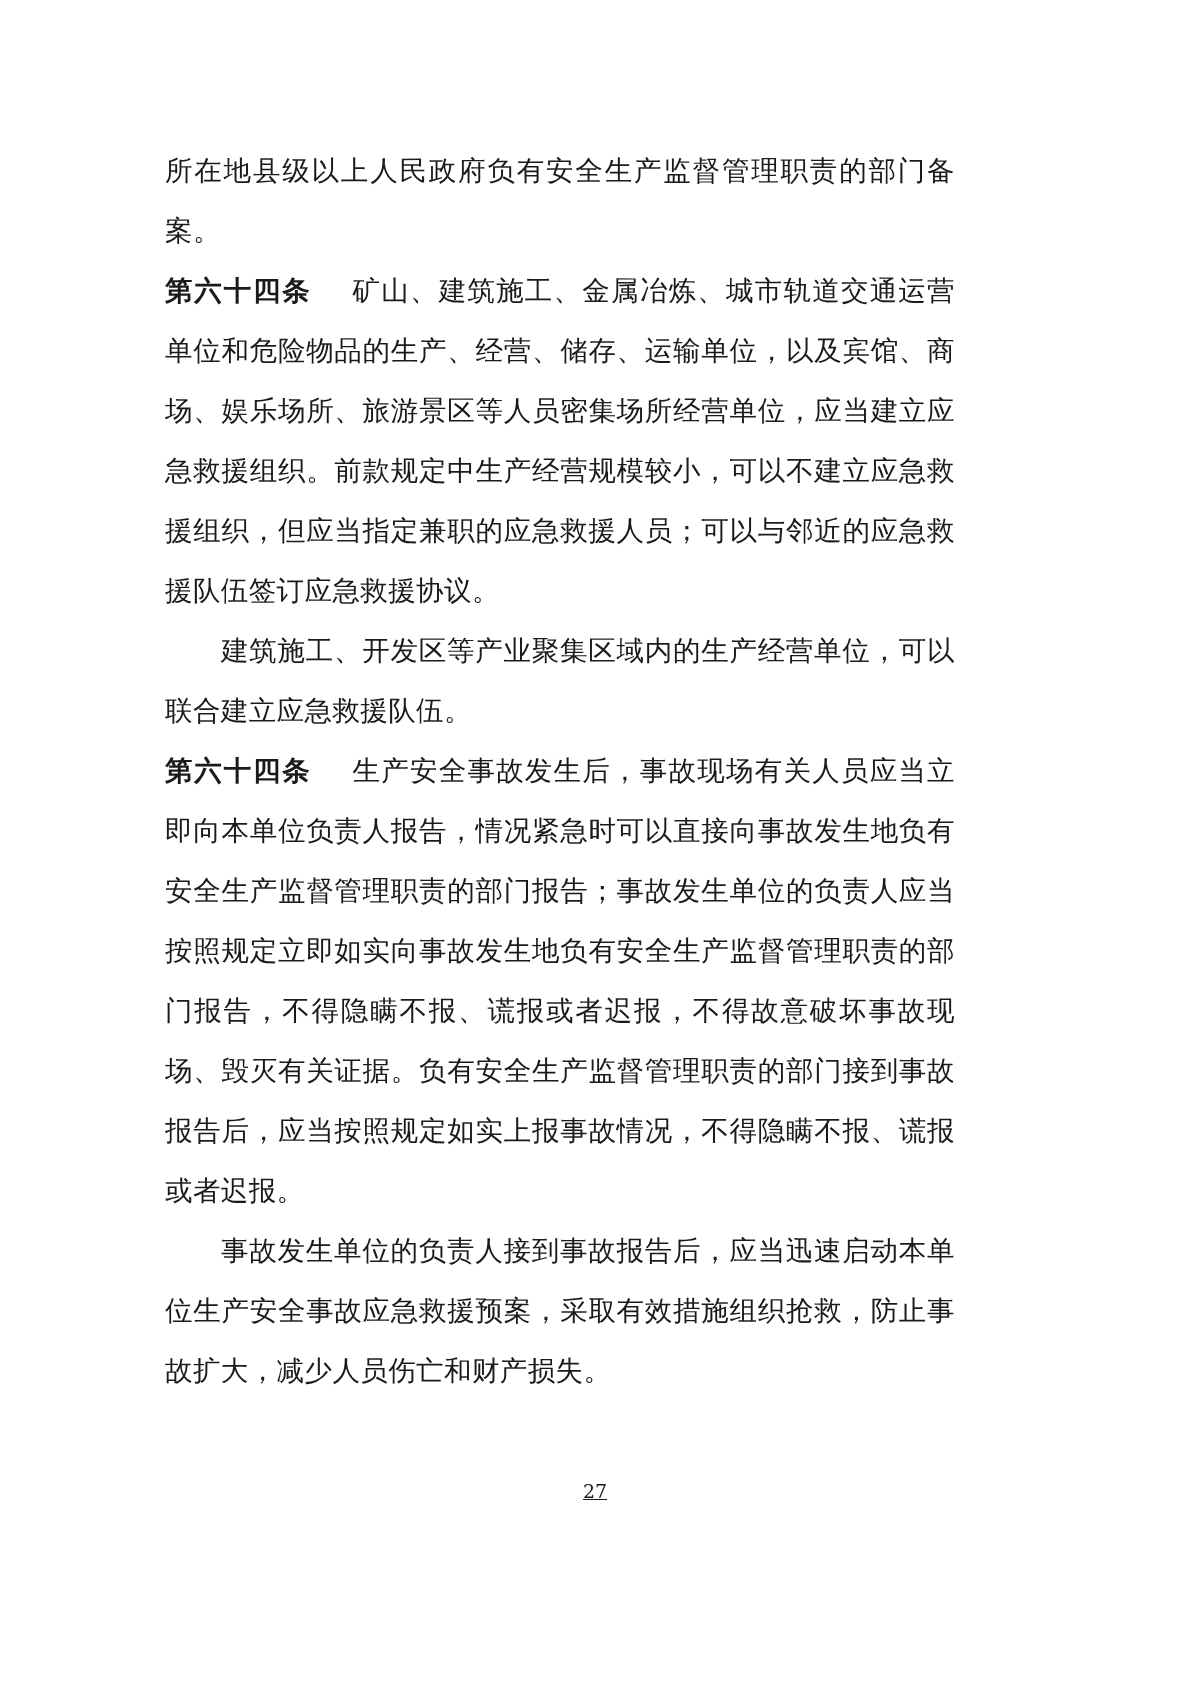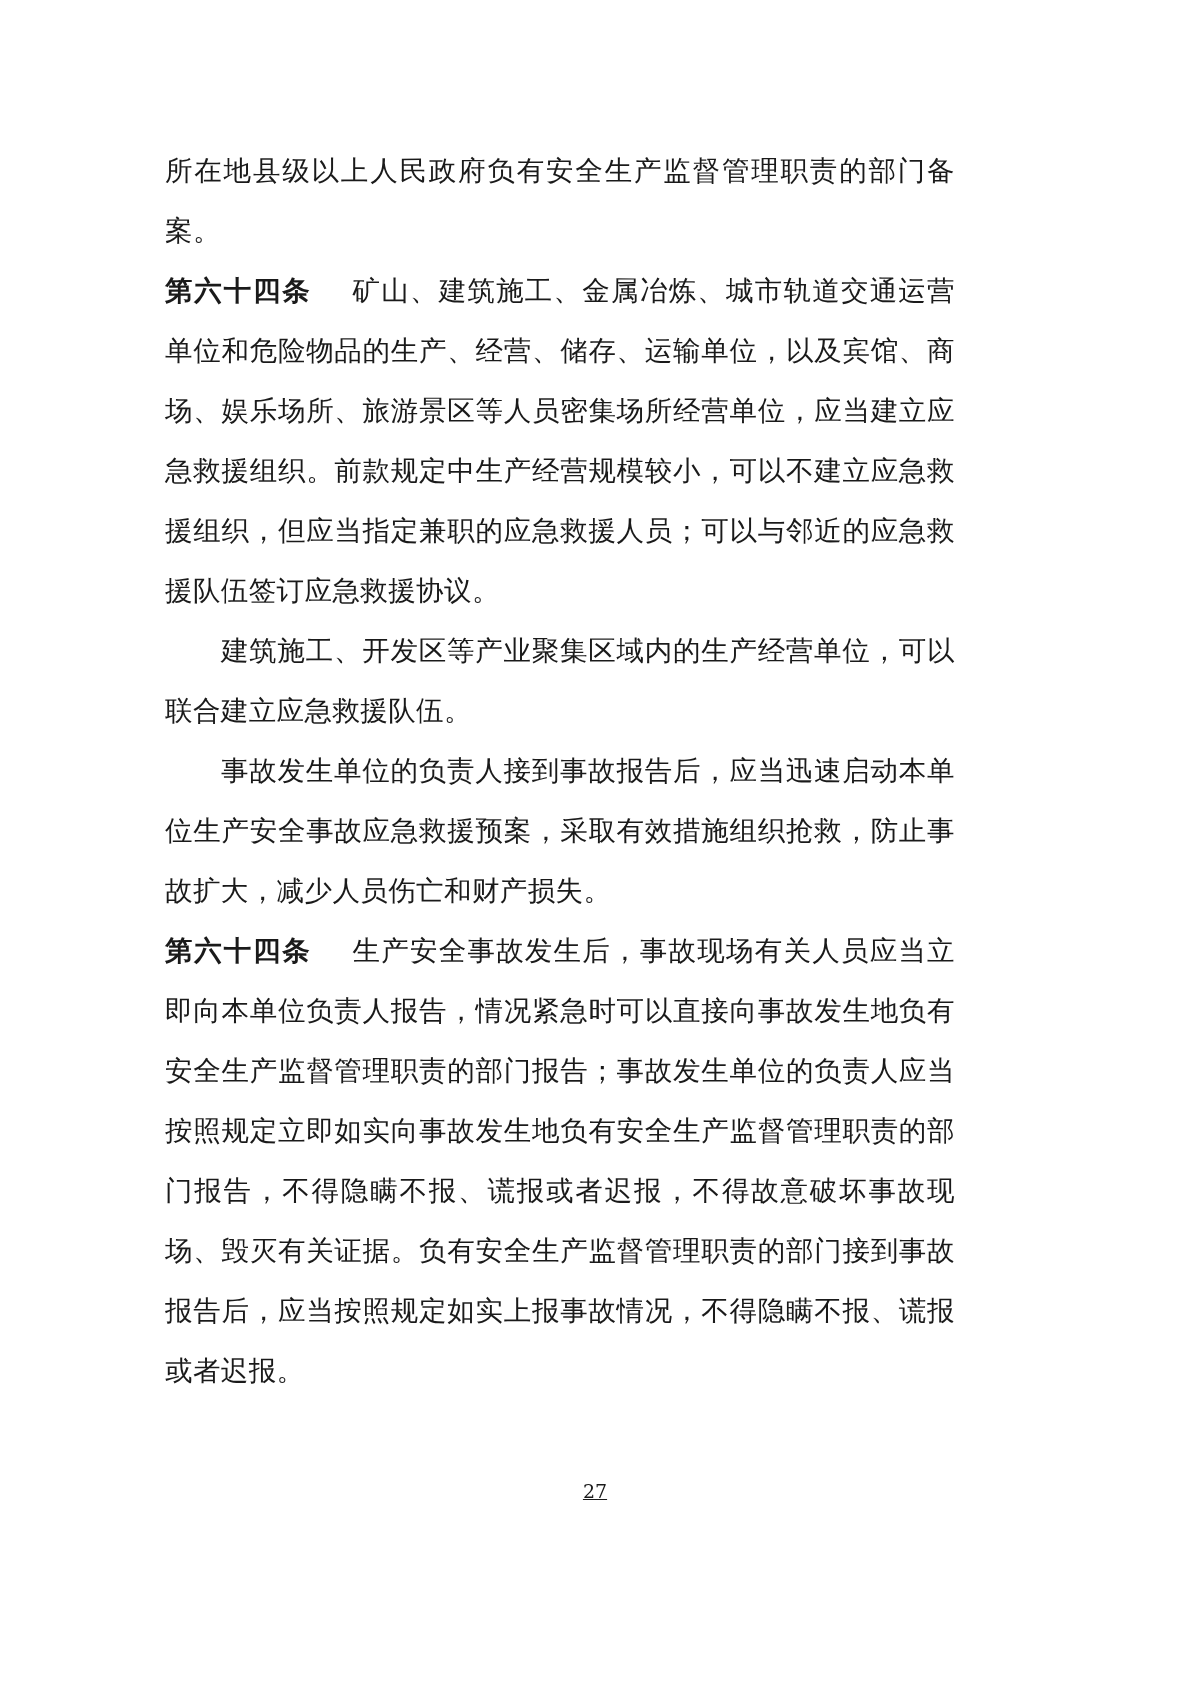--- a/index.html
+++ b/index.html
@@ -68,25 +68,25 @@
     </p>
 
     <p class="para">
       <span class="art-head">第六十四条</span><span class="art-gap"></span><span>矿山、建筑施工、金属冶炼、城市轨道交通运营单位和危险物品的生产、经营、储存、运输单位，以及宾馆、商场、娱乐场所、旅游景区等人员密集场所经营单位，应当建立应急救援组织。前款规定中生产经营规模较小，可以不建立应急救援组织，但应当指定兼职的应急救援人员；可以与邻近的应急救援队伍签订应急救援协议。</span>
     </p>
 
     <p class="para indent">
       <span>建筑施工、开发区等产业聚集区域内的生产经营单位，可以联合建立应急救援队伍。</span>
     </p>
 
+    <p class="para">
+      <span class="art-head">第六十四条</span><span class="art-gap"></span><span>生产安全事故发生后，事故现场有关人员应当立即向本单位负责人报告，情况紧急时可以直接向事故发生地负有安全生产监督管理职责的部门报告；事故发生单位的负责人应当按照规定立即如实向事故发生地负有安全生产监督管理职责的部门报告，不得隐瞒不报、谎报或者迟报，不得故意破坏事故现场、毁灭有关证据。负有安全生产监督管理职责的部门接到事故报告后，应当按照规定如实上报事故情况，不得隐瞒不报、谎报或者迟报。</span>
+    </p>
+
     <p class="para indent">
       <span>事故发生单位的负责人接到事故报告后，应当迅速启动本单位生产安全事故应急救援预案，采取有效措施组织抢救，防止事故扩大，减少人员伤亡和财产损失。</span>
-    </p>
-
-    <p class="para">
-      <span class="art-head">第六十四条</span><span class="art-gap"></span><span>生产安全事故发生后，事故现场有关人员应当立即向本单位负责人报告，情况紧急时可以直接向事故发生地负有安全生产监督管理职责的部门报告；事故发生单位的负责人应当按照规定立即如实向事故发生地负有安全生产监督管理职责的部门报告，不得隐瞒不报、谎报或者迟报，不得故意破坏事故现场、毁灭有关证据。负有安全生产监督管理职责的部门接到事故报告后，应当按照规定如实上报事故情况，不得隐瞒不报、谎报或者迟报。</span>
     </p>
 
 
   </div>
 
   <div class="page-number">27</div>
 </div>
 
 </body></html>

